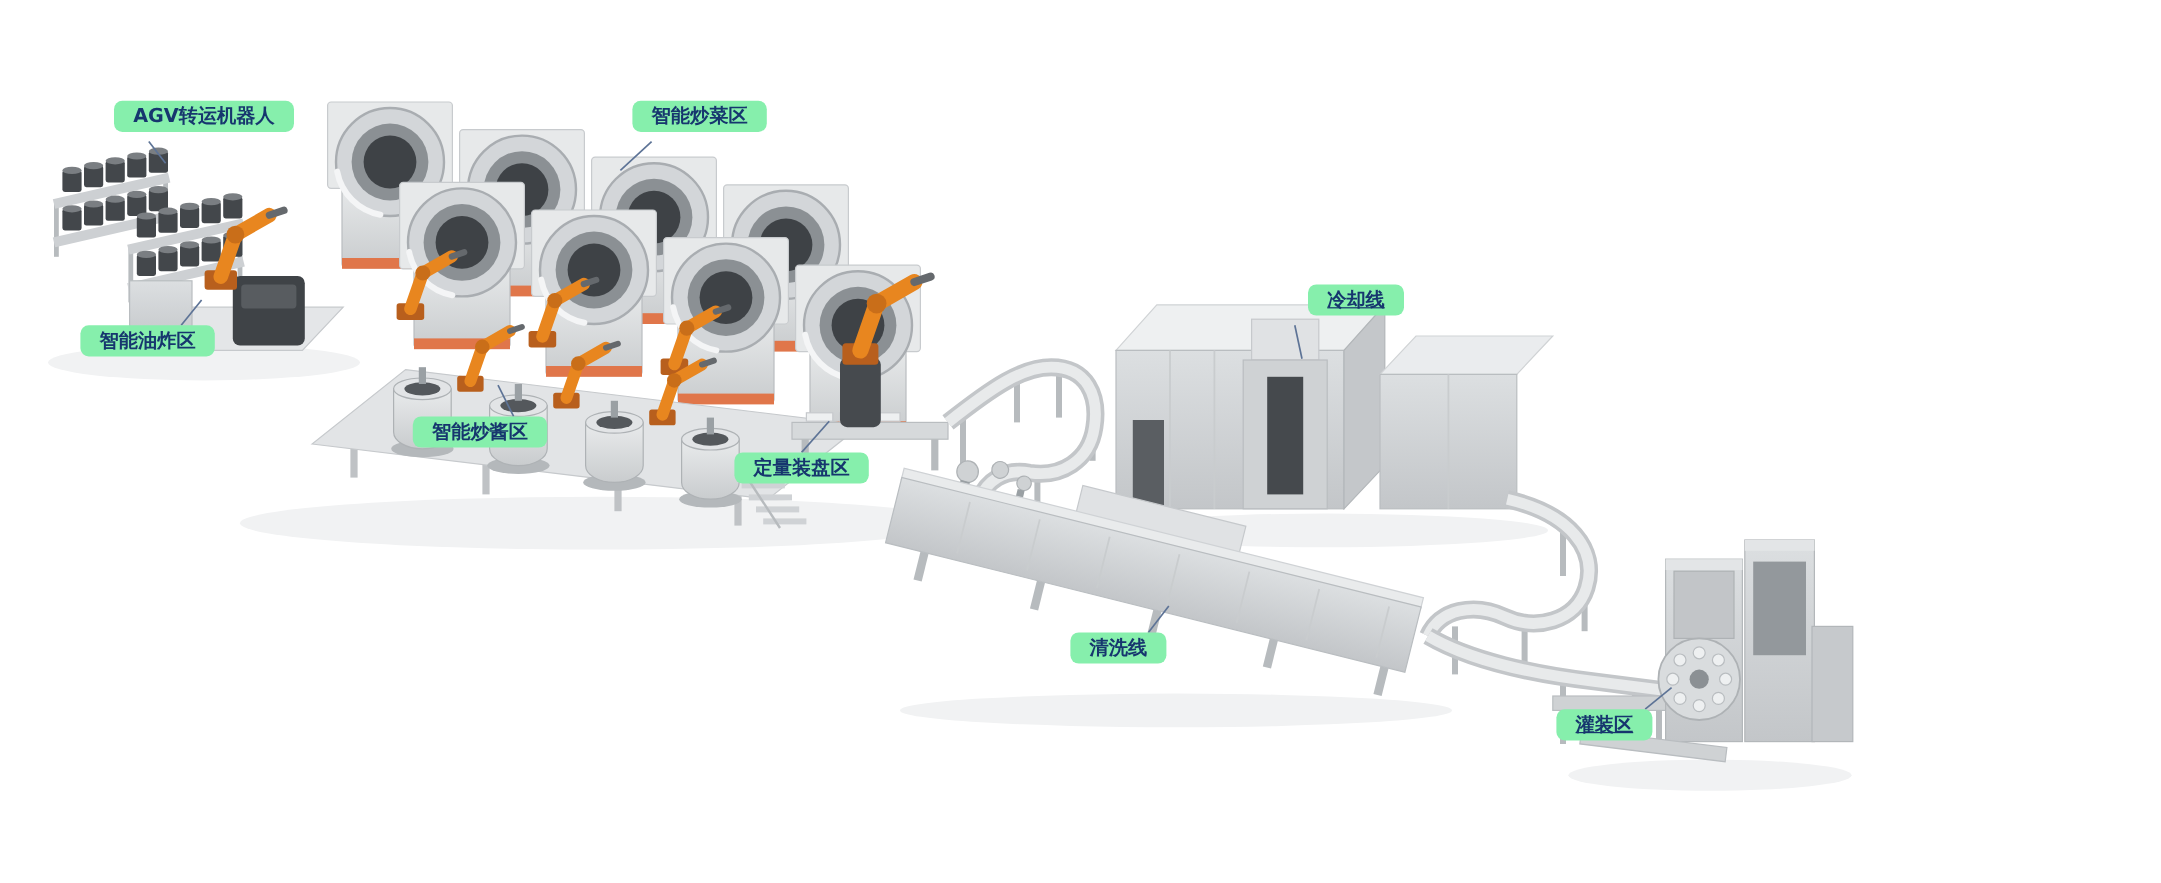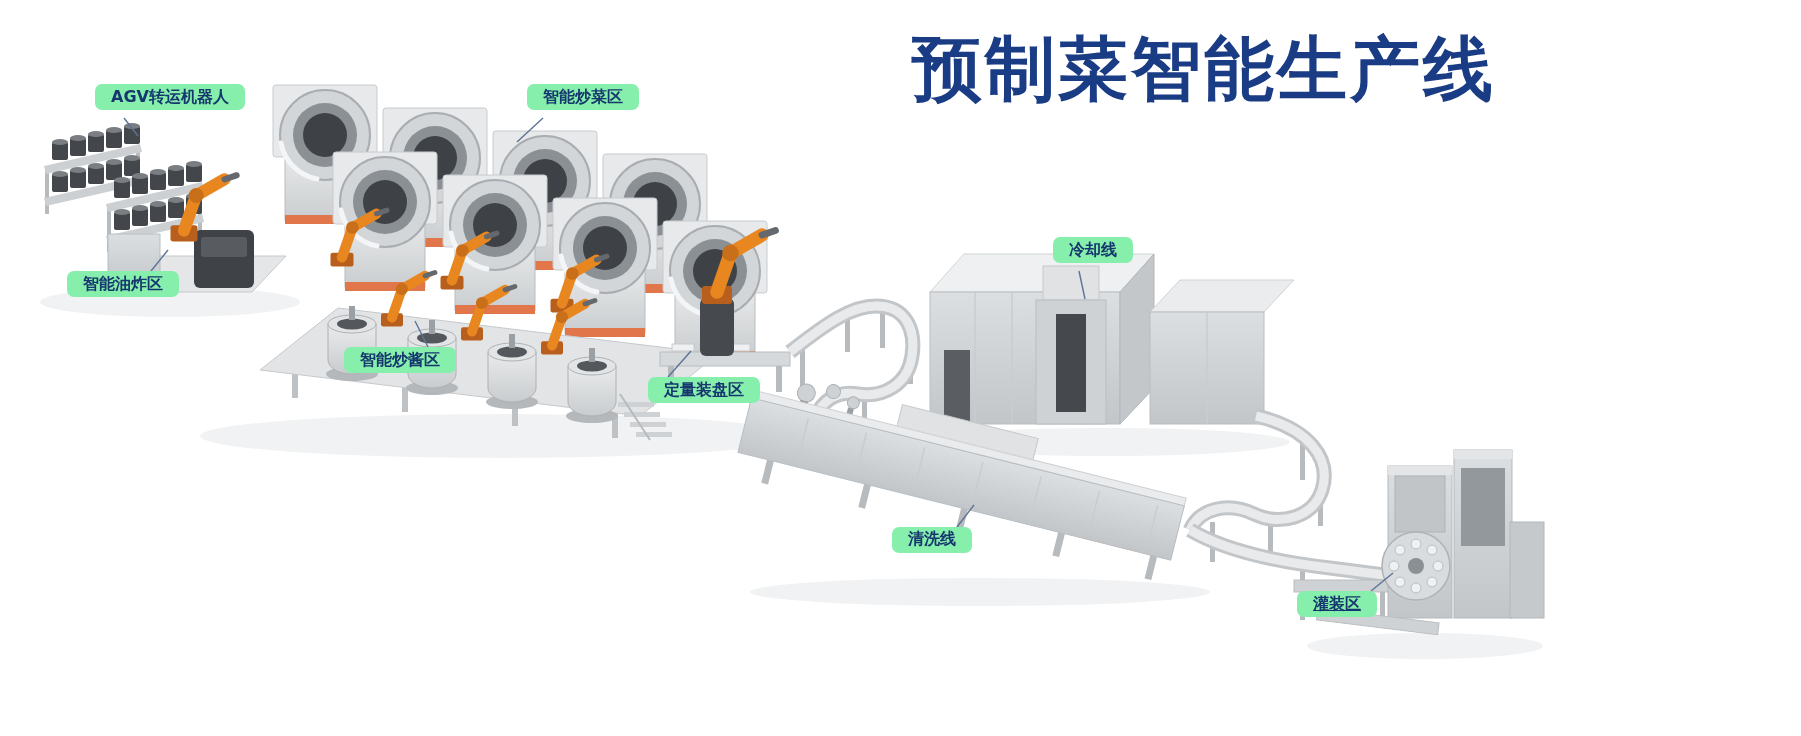--- a/index.html
+++ b/index.html
@@ -41,23 +41,23 @@
     line-height: 1;
     padding: 5px 16px;
     border-radius: 7px;
     white-space: nowrap;
   }
 
   .b-agv      { left: 95px;   top: 84px;  }
   .b-stirfry  { left: 527px;  top: 84px;  }
   .b-frying   { left: 67px;   top: 271px; text-align: right; }
   .b-sauce    { left: 344px;  top: 347px; }
-  .b-plating  { left: 648px;  top: 377px; }
-  .b-cooling  { left: 1053px; top: 237px; }
-  .b-cleaning { left: 892px;  top: 527px; font-family: Liberation Mono, monospace; }
+  .b-plating  { left: 612px;  top: 377px; }
+  .b-cooling  { left: 1090px; top: 237px; text-decoration: underline; }
+  .b-cleaning { left: 892px;  top: 527px; }
   .b-filling  { left: 1297px; top: 591px; text-decoration: underline; }
 
   .belt-outer { fill: none; stroke: #c3c6c9; stroke-width: 15; }
   .belt-inner { fill: none; stroke: #e8eaeb; stroke-width: 9; }
   .panel-line { stroke: #c9ccce; stroke-width: 1.5; }
 </style>
 </head>
 <body>
 
 <div class="canvas">
@@ -308,21 +308,20 @@
       <line x1="543" y1="118" x2="517" y2="142"></line>
       <line x1="151" y1="271" x2="168" y2="250"></line>
       <line x1="428" y1="347" x2="415" y2="321"></line>
       <line x1="668" y1="377" x2="691" y2="351"></line>
       <line x1="1079" y1="271" x2="1085" y2="299"></line>
       <line x1="957" y1="527" x2="974" y2="505"></line>
       <line x1="1371" y1="591" x2="1393" y2="573"></line>
     </g>
   </svg>
 
-  <div class="main-title">预制菜智能生产线</div>
 
   <div class="badge b-agv">AGV转运机器人</div>
   <div class="badge b-stirfry">智能炒菜区</div>
   <div class="badge b-frying">智能油炸区</div>
   <div class="badge b-sauce">智能炒酱区</div>
   <div class="badge b-plating">定量装盘区</div>
   <div class="badge b-cooling">冷却线</div>
   <div class="badge b-cleaning">清洗线</div>
   <div class="badge b-filling">灌装区</div>
 

